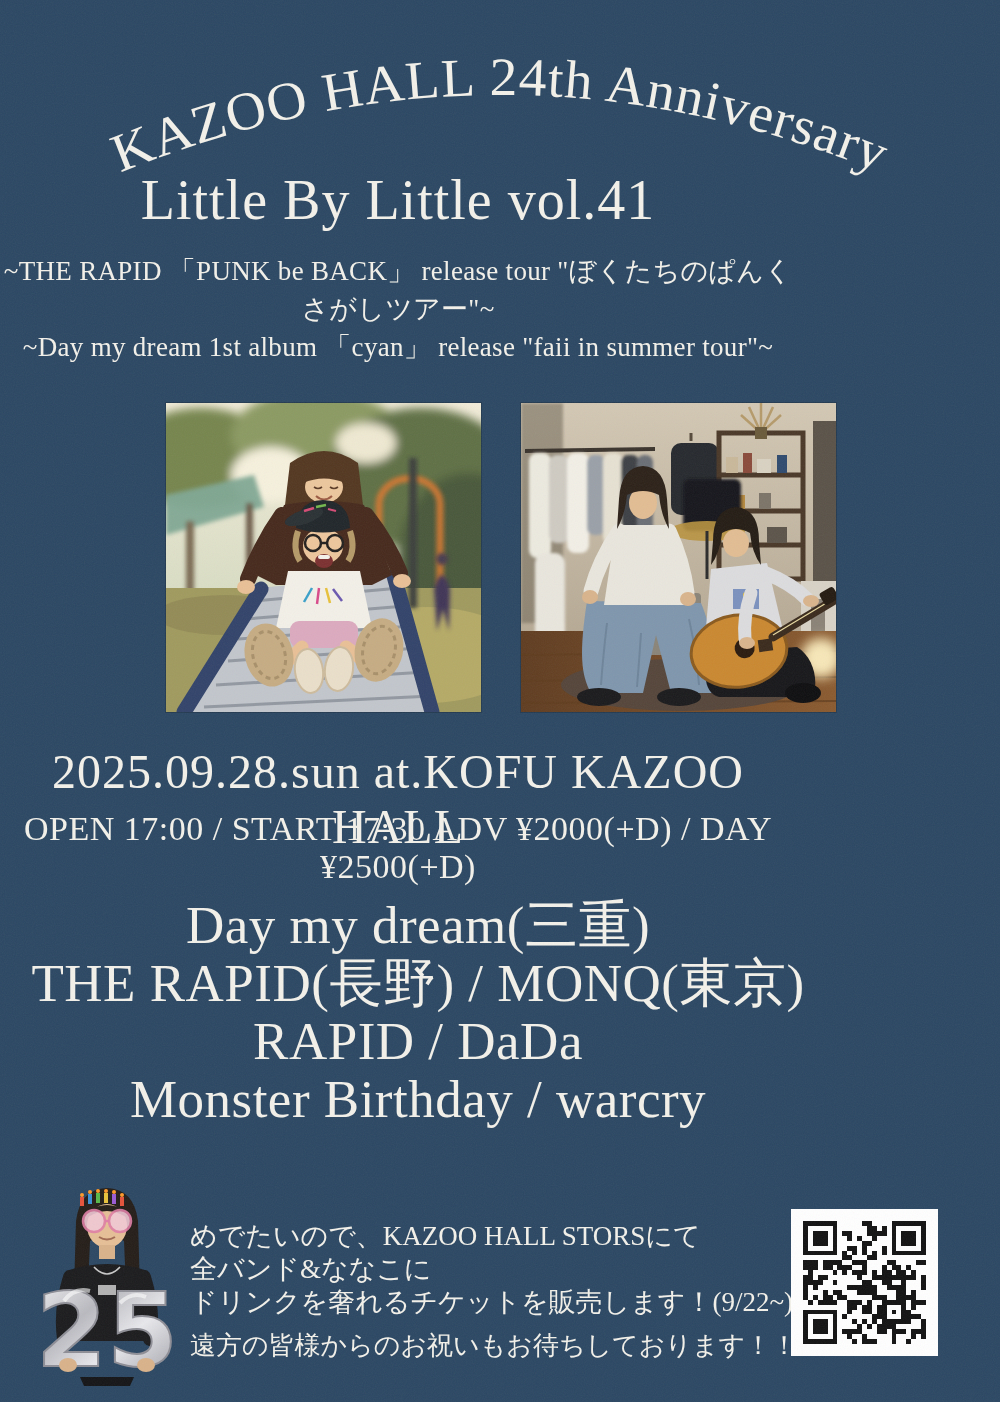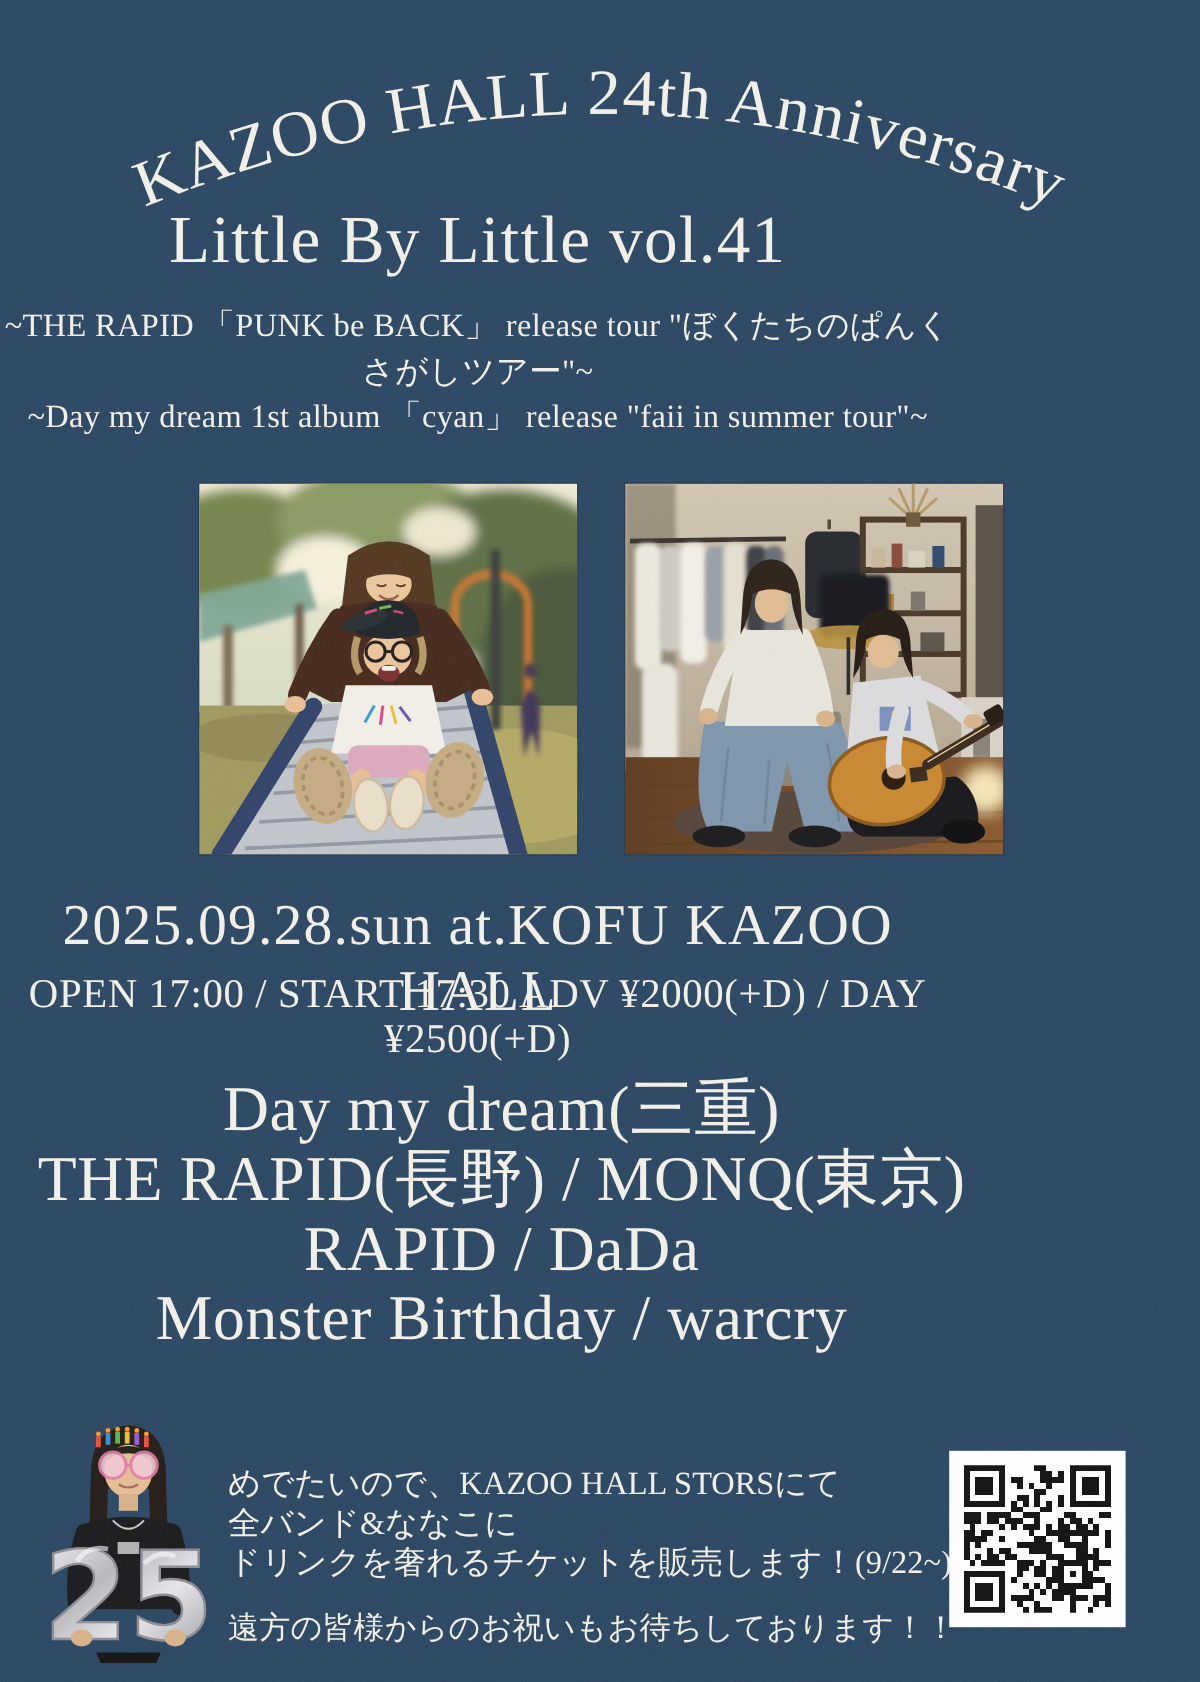--- a/index.html
+++ b/index.html
@@ -18,21 +18,21 @@
   .subtitles{top:252px;font-size:27px;line-height:38px;letter-spacing:.3px;}
   .photo{position:absolute;top:403px;width:315px;height:309px;box-shadow:0 0 0 1px rgba(0,0,0,.18);}
   .photo svg{display:block;width:100%;height:100%;}
   .photo-left{left:166px;}
   .photo-right{left:521px;}
   .date-line{top:744px;font-size:48px;letter-spacing:1px;}
   .details-line{top:810px;font-size:34px;letter-spacing:.5px;}
   .lineup{top:896px;font-size:53px;line-height:58px;letter-spacing:.5px;margin-left:20px;}
   .lineup div{white-space:nowrap;}
   .notice{position:absolute;left:190px;top:1220px;width:620px;text-align:left;font-size:27px;line-height:33px;}
-  .notice-closing{margin-top:23px;font-size:26px;font-family:Liberation Mono, monospace;}
+  .notice-closing{margin-top:10px;font-size:26px;}
   .cutout{position:absolute;left:28px;top:1181px;width:158px;height:205px;}
   .cutout svg{display:block;width:100%;height:100%;}
   .qr-box{position:absolute;left:791px;top:1209px;width:147px;height:147px;background:#ffffff;box-sizing:border-box;padding:12px;}
   .qr-box svg{display:block;width:123px;height:123px;fill:#121212;}
 </style>
 </head>
 <body>
 
 <div class="poster">
 

